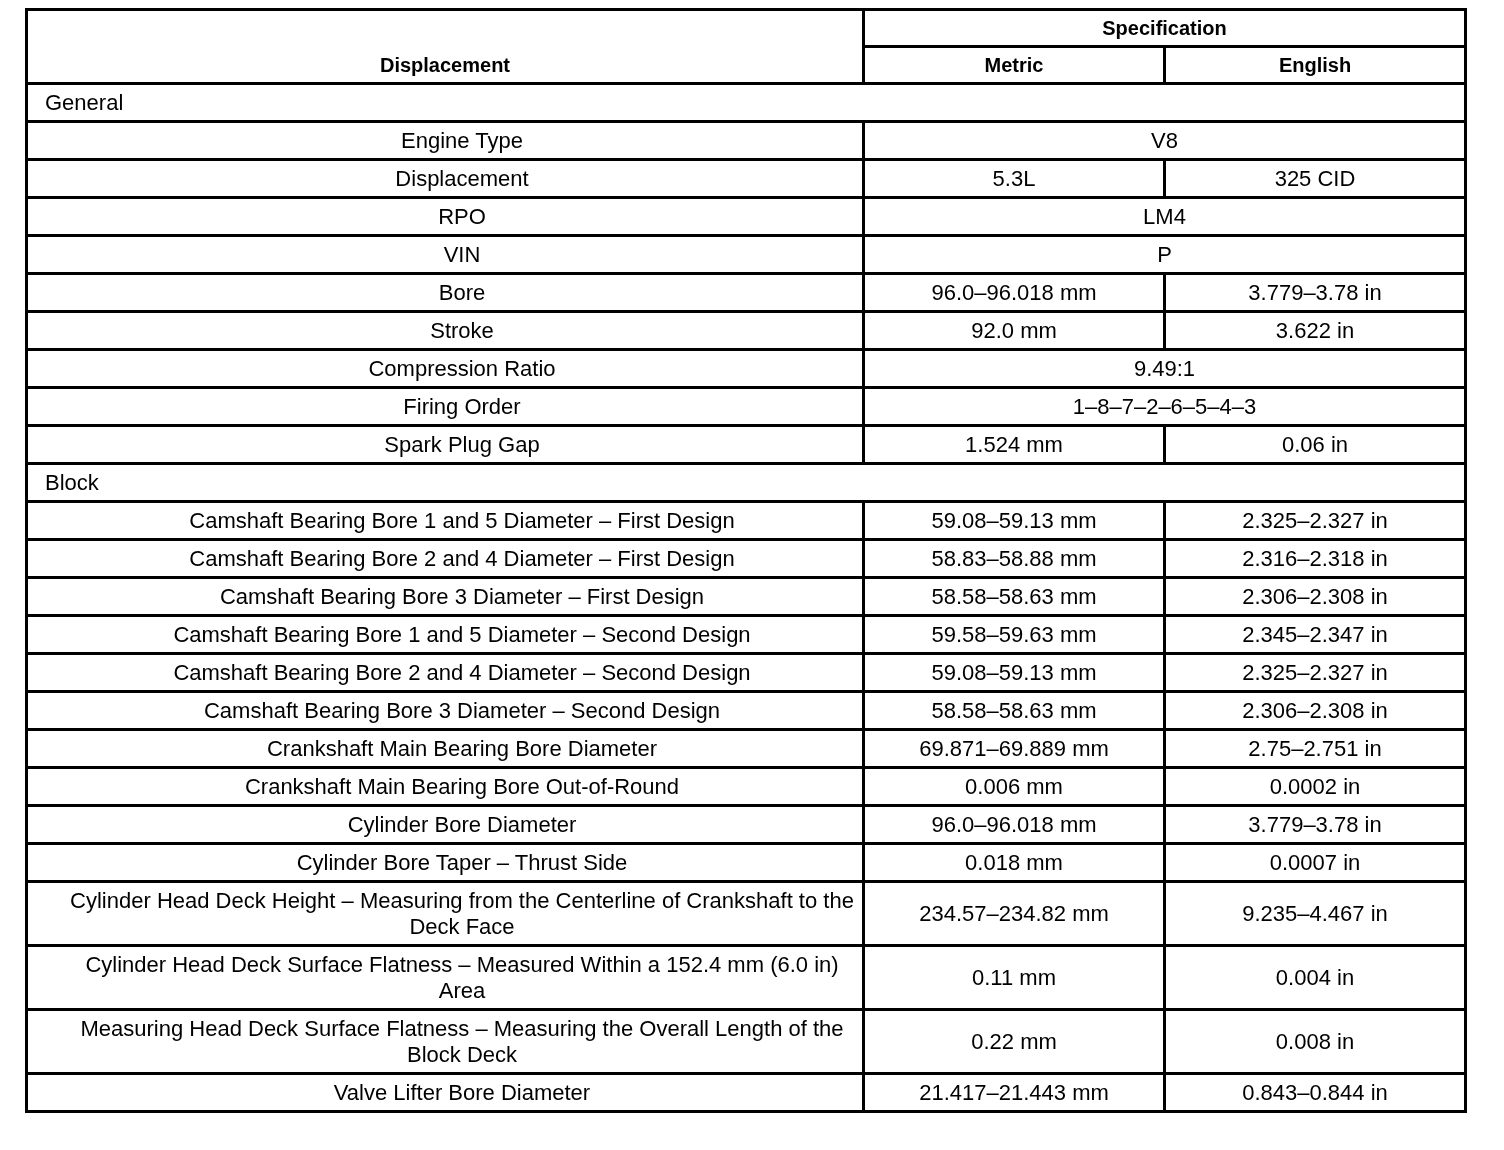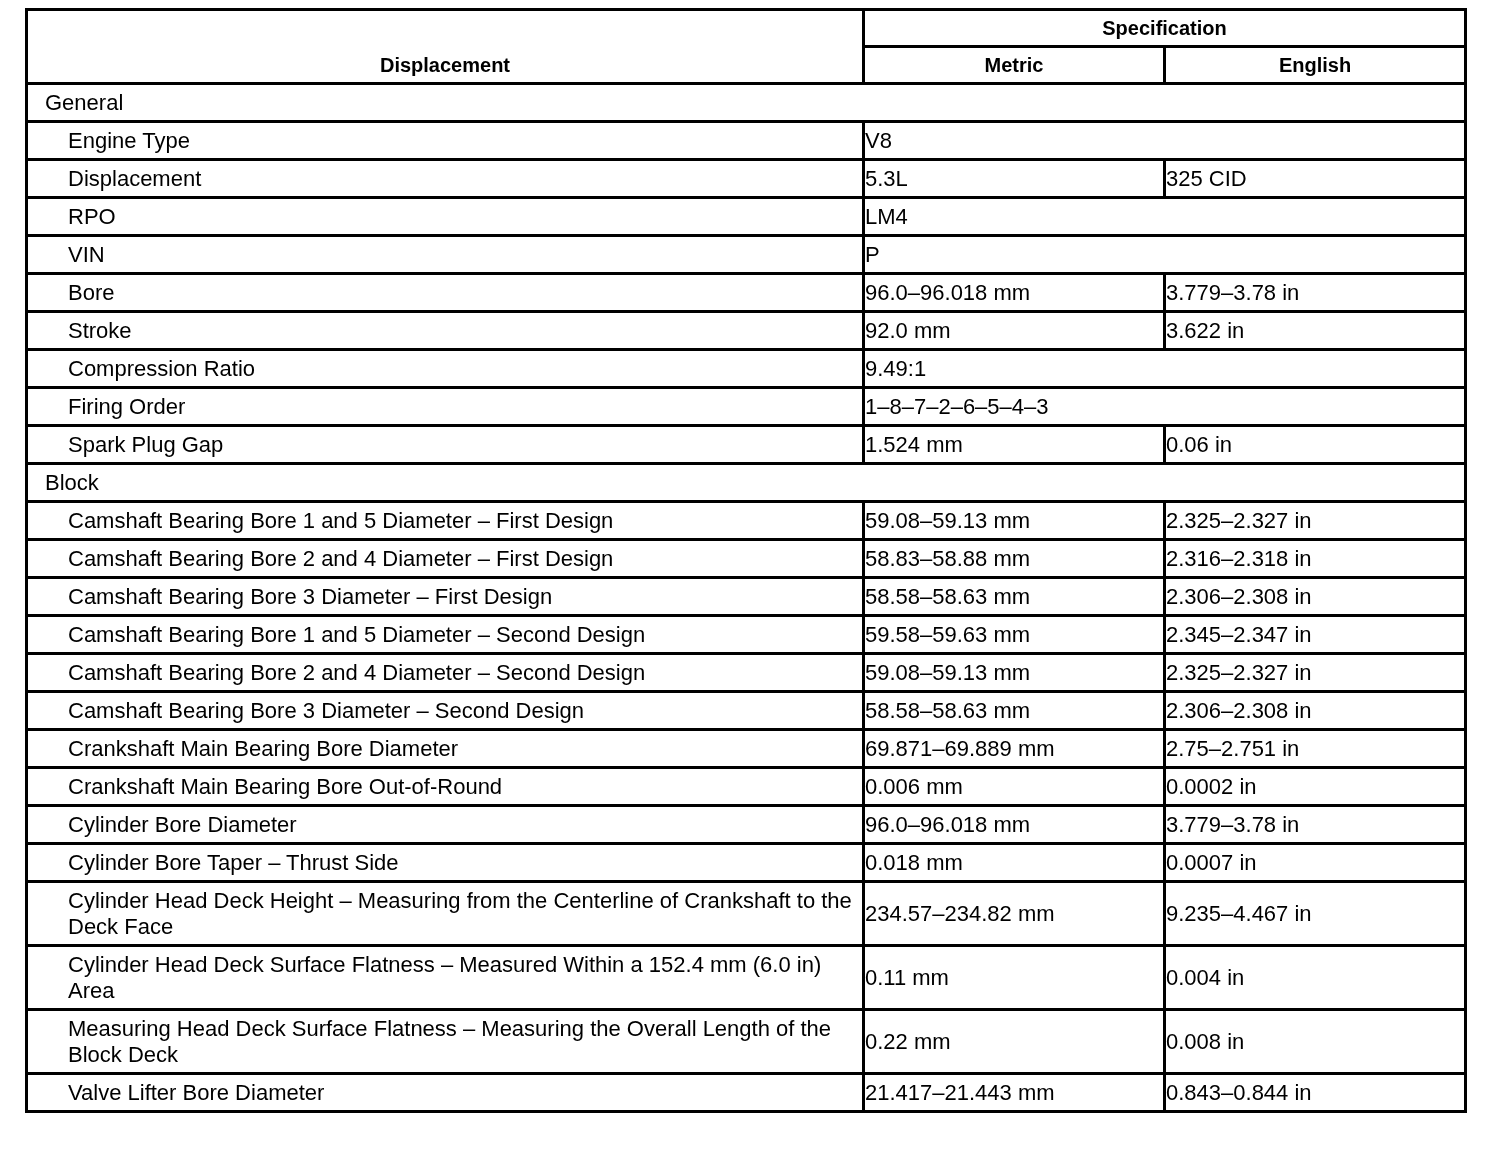--- a/index.html
+++ b/index.html
@@ -45,23 +45,24 @@
     tr.single td { height: 35px; }
     tr.double td { height: 61px; }
     td.section {
       padding-left: 17px !important;
       text-align: left;
       margin-left: 36px;
     }
     td.label {
       padding-left: 40px !important;
       padding-right: 6px !important;
-      text-align: left;
+      text-align: center;
     }
     td.val {
+      text-align: center;
     }
   </style>
 </head>
 <body>
 
 <table id="spec-table">
   <colgroup>
     <col class="c-app">
       <col class="c-met">
       <col class="c-eng">

